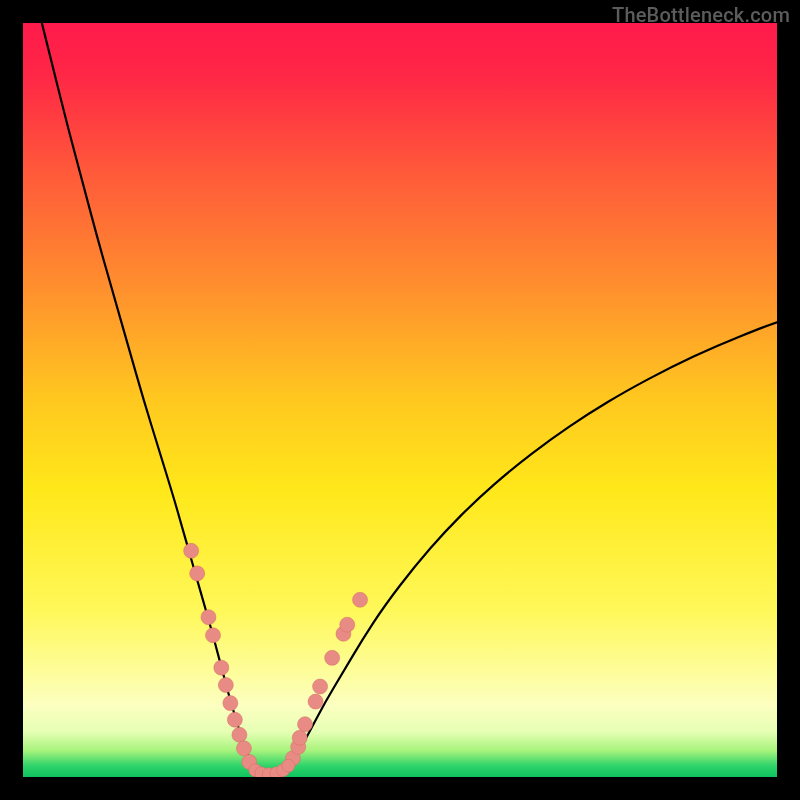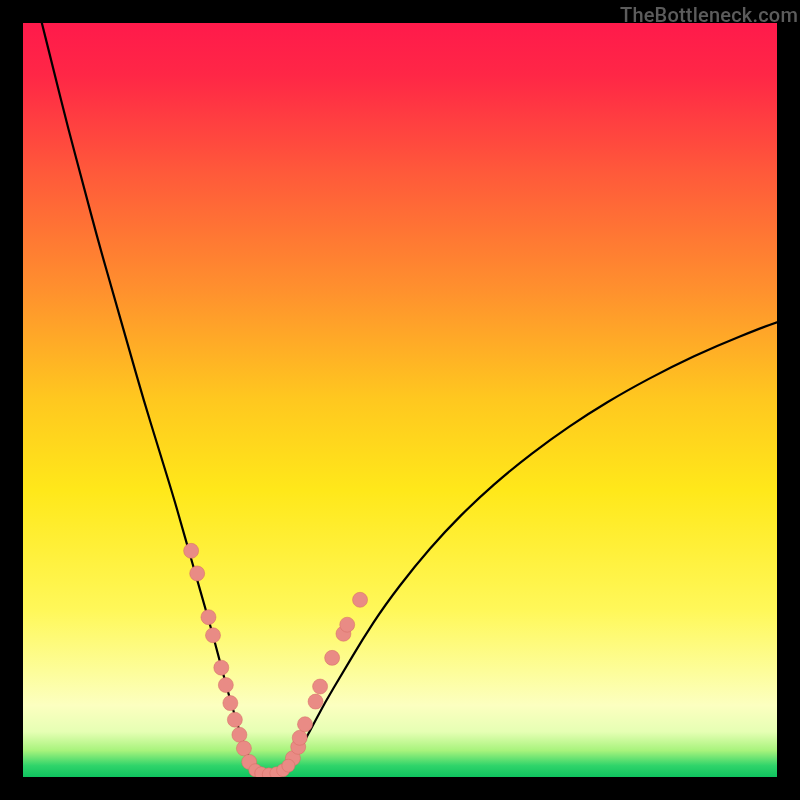--- a/index.html
+++ b/index.html
@@ -19,21 +19,21 @@
   .plot {
     position: absolute;
     left: 23px;
     top: 23px;
     width: 754px;
     height: 754px;
   }
   .watermark {
     position: absolute;
     top: 3px;
-    right: 2px;
+    right: 10px;
     color: #5c5c5c;
     font-size: 20px;
     font-weight: 500;
     letter-spacing: 0.2px;
     user-select: none;
   }
   svg { display: block; }
 </style>
 </head>
 <body>

